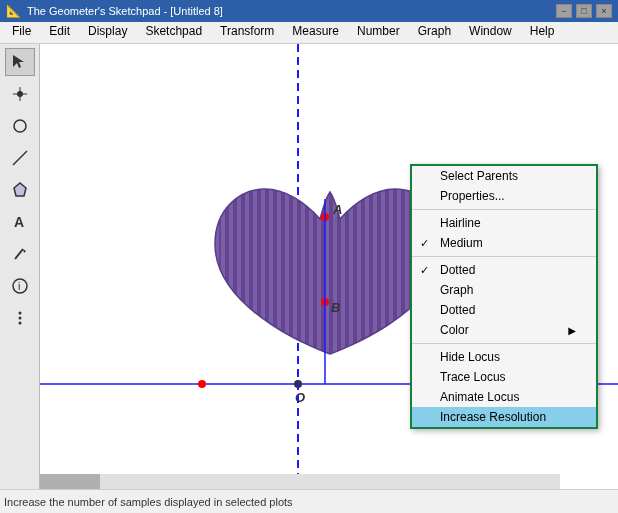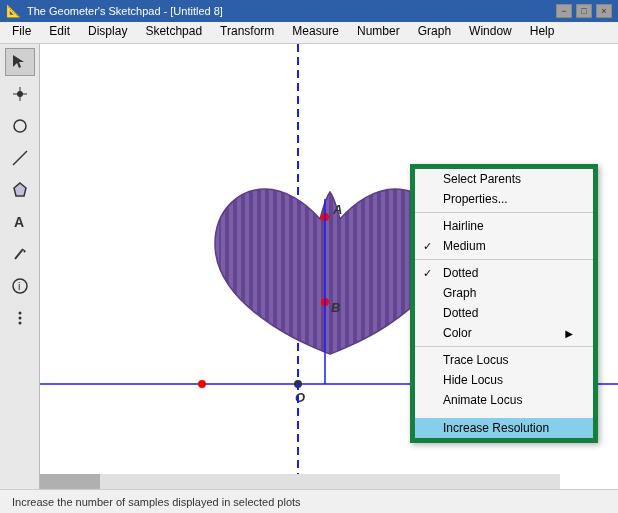--- a/index.html
+++ b/index.html
@@ -114,50 +114,49 @@
       height: 100%;
     }
 
     
     .status-bar {
       height: 24px;
       background: #f0f0f0;
       border-top: 1px solid #ccc;
       display: flex;
       align-items: center;
-      padding: 0 12px;
+      padding: 0 4px;
       font-size: 11px;
       color: #333;
     }
 
     
     .context-menu {
       position: absolute;
       top: 120px;
       left: 370px;
       background: #f5f5f5;
-      border: 5px solid #15803d;
+      border: 2px solid #15803d;
       box-shadow: 2px 2px 6px rgba(0,0,0,0.3);
       width: 188px;
       z-index: 100;
       font-size: 12px;
     }
     .ctx-item {
       padding: 3px 20px 3px 28px;
       cursor: pointer;
       color: #000;
       position: relative;
       display: flex;
       align-items: center;
       justify-content: space-between;
     }
     .ctx-item.highlighted {
       background: #87ceeb;
       color: #000;
-      margin-top: 8px;
     }
     .ctx-separator {
       height: 1px;
       background: #ccc;
       margin: 3px 0;
     }
     .ctx-check {
       position: absolute;
       left: 8px;
       font-size: 11px;
@@ -361,24 +360,24 @@
       </div>
       <div class="ctx-item">
         <span>Dotted</span>
       </div>
       <div class="ctx-item">
         <span>Color</span>
         <span class="ctx-arrow">▶</span>
       </div>
       <div class="ctx-separator"></div>
       <div class="ctx-item">
+        <span>Hide Locus</span>
+      </div>
+      <div class="ctx-item">
         <span>Trace Locus</span>
-      </div>
-      <div class="ctx-item">
-        <span>Hide Locus</span>
       </div>
       <div class="ctx-item">
         <span>Animate Locus</span>
       </div>
       <div class="ctx-item highlighted">
         <span>Increase Resolution</span>
       </div>
     </div>
   </div>
 </div>

